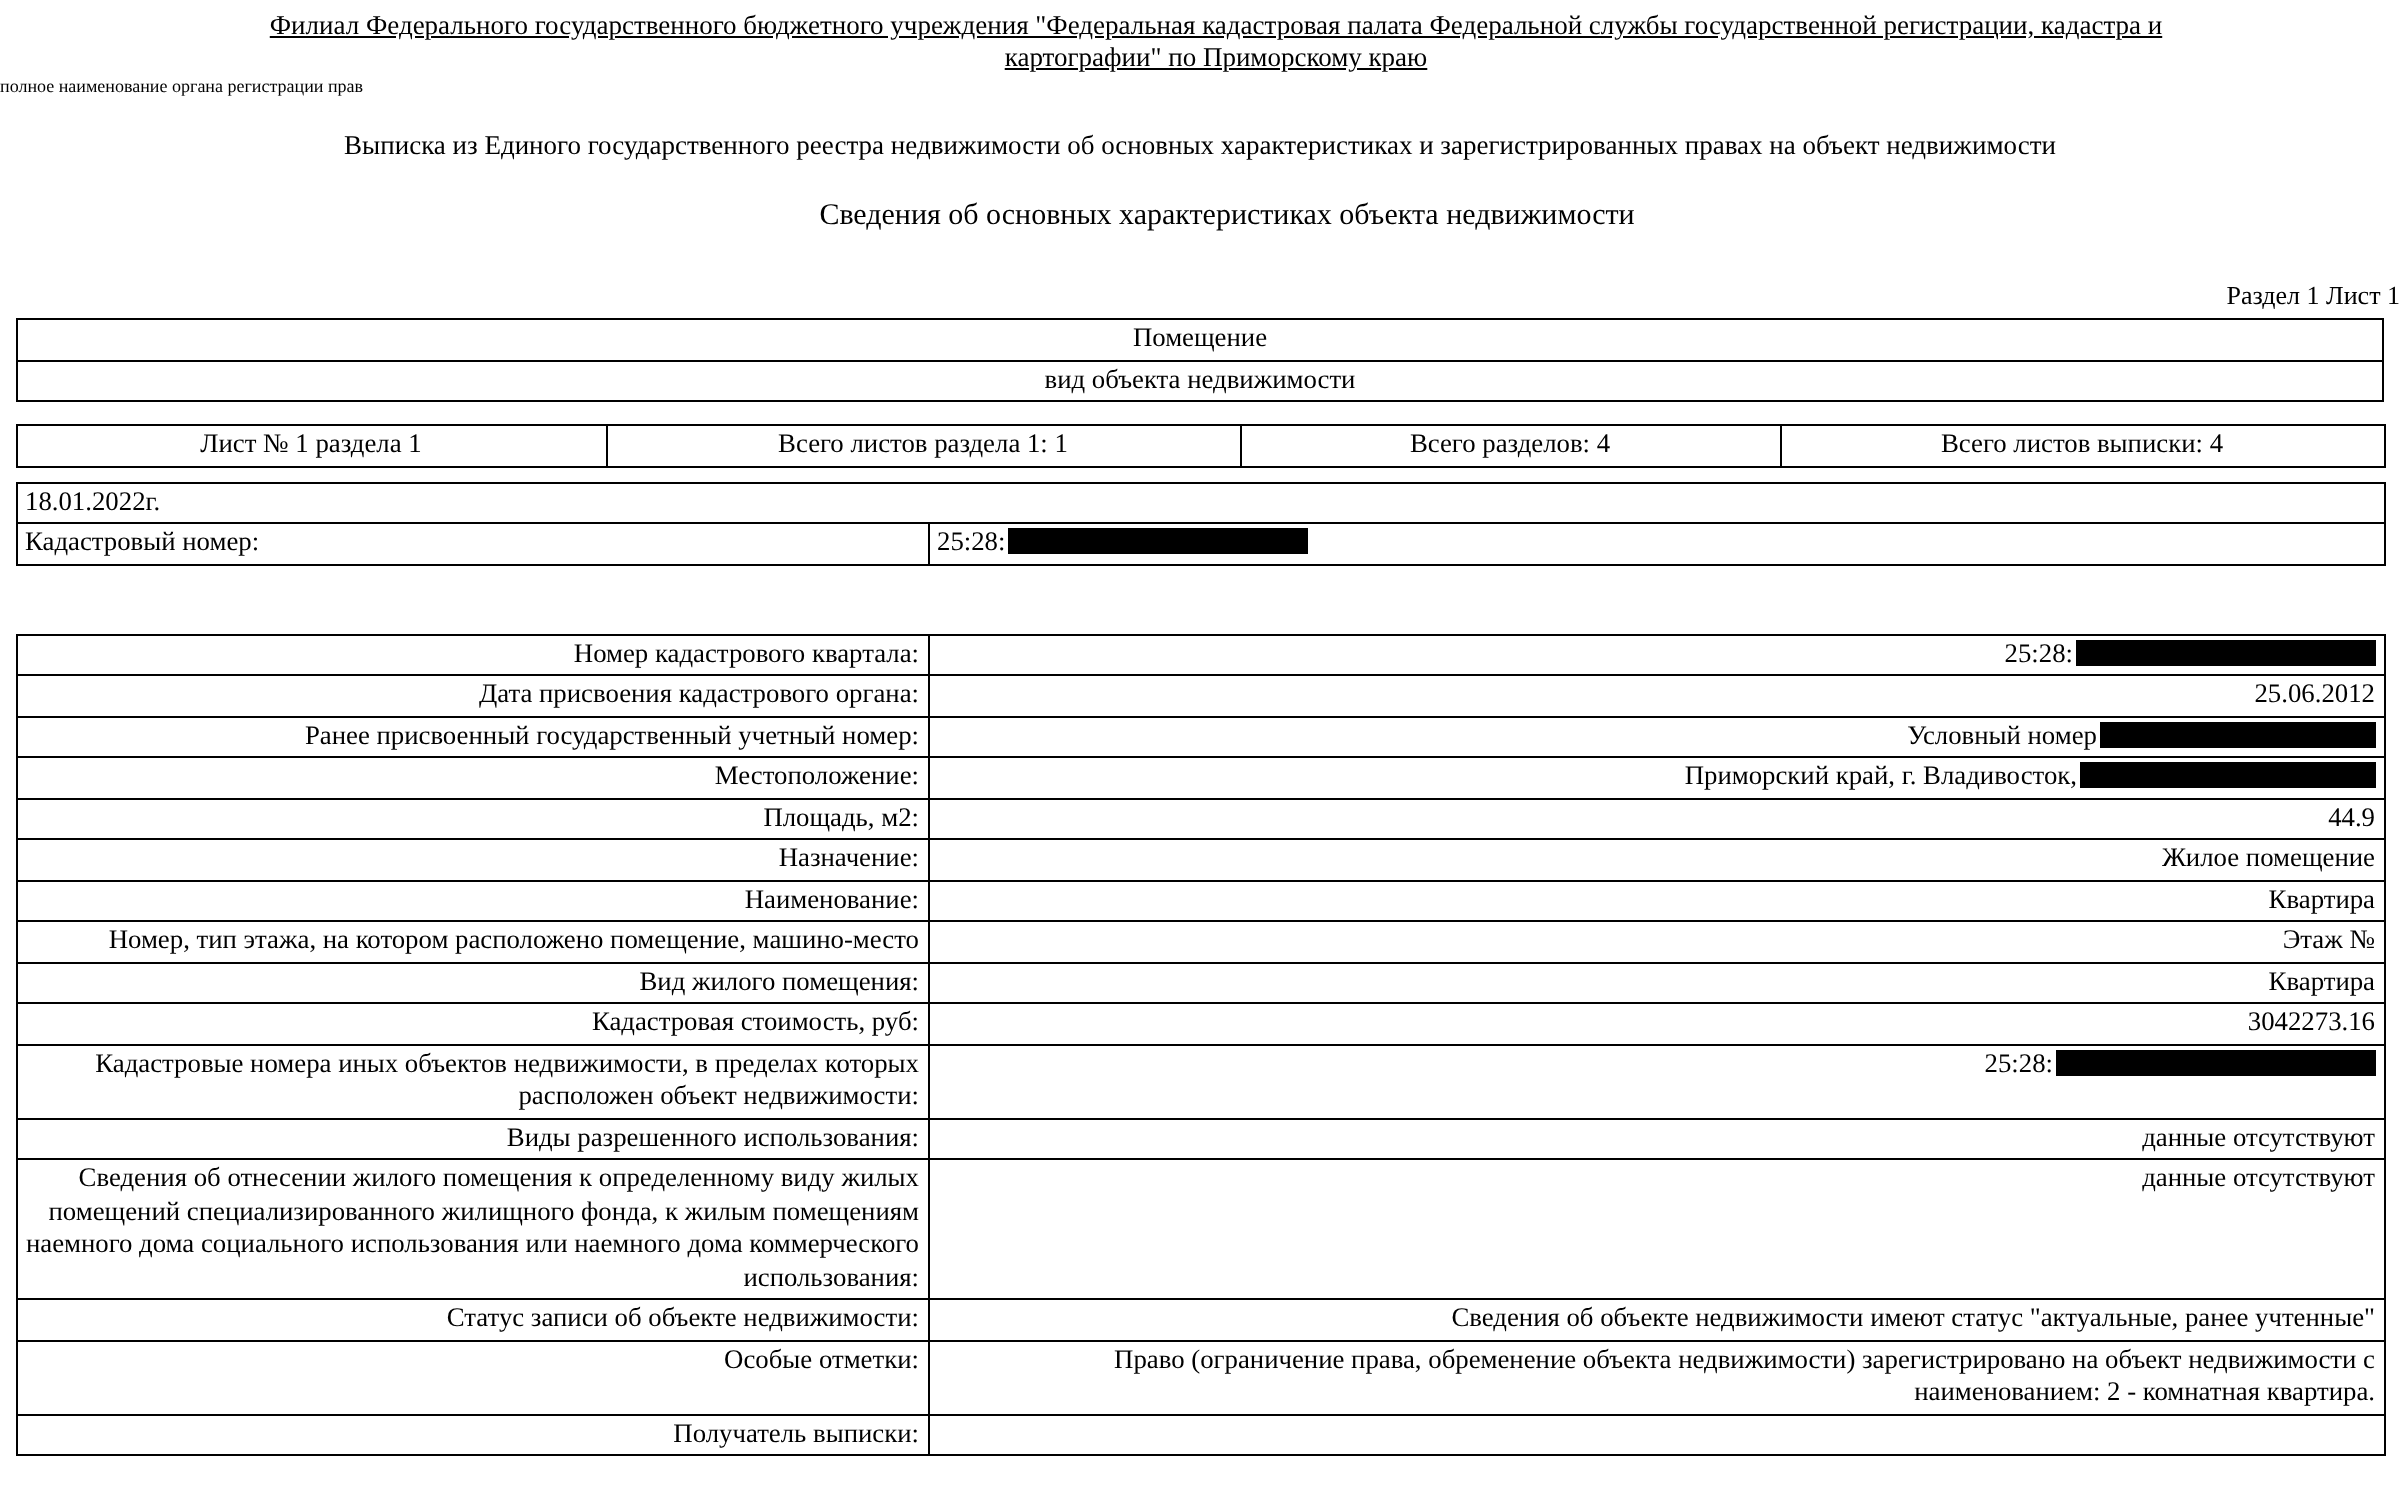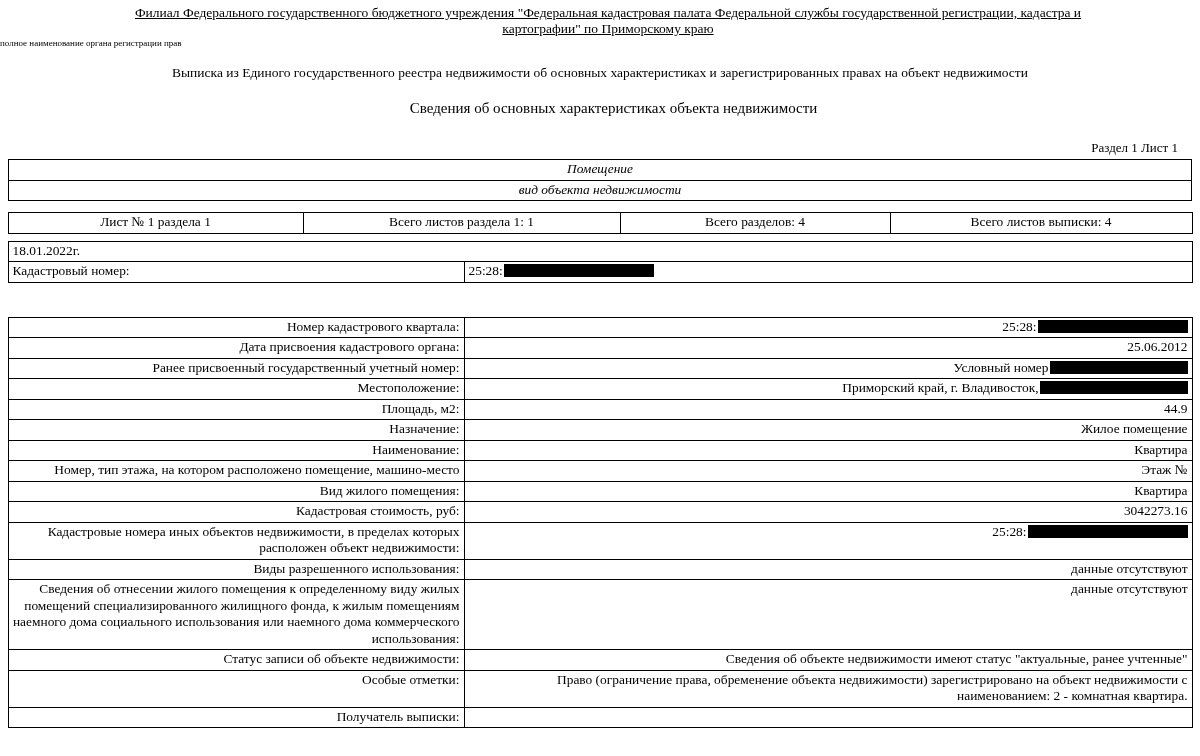--- a/index.html
+++ b/index.html
@@ -49,21 +49,20 @@
   }
   .doc-subtitle {
     margin: 19px 0 0 0;
     text-align: center;
     font-size: 15px;
     line-height: 16px;
     padding-left: 27px;
   }
   .section-ref {
     margin: 24px 0 0 0;
-    padding-right: 22px;
     text-align: right;
     font-size: 13px;
     line-height: 15px;
   }
 
   
   .tbl {
     border-collapse: collapse;
     table-layout: fixed;
     width: 1184px;
@@ -76,21 +75,21 @@
     padding: 1px 4px 2px 4px;
     vertical-align: top;
     word-wrap: break-word;
   }
   .ctr { text-align: center; }
 
   .gap-2 { height: 2px; }
   .gap-8 { height: 8px; }
   .gap-12 { height: 12px; }
 
-  .t-head { margin-top: 4px; font-style: italic; }
+  .t-head { margin-top: 4px; }
   .t-counts { margin-top: 3px; }
   .t-kad { margin-top: 5px; }
   .t-main { margin-top: 22px; text-align: right; }
 
   
   .redact {
     display: inline-block;
     background: #000000;
     height: 13px;
     vertical-align: -2px;

